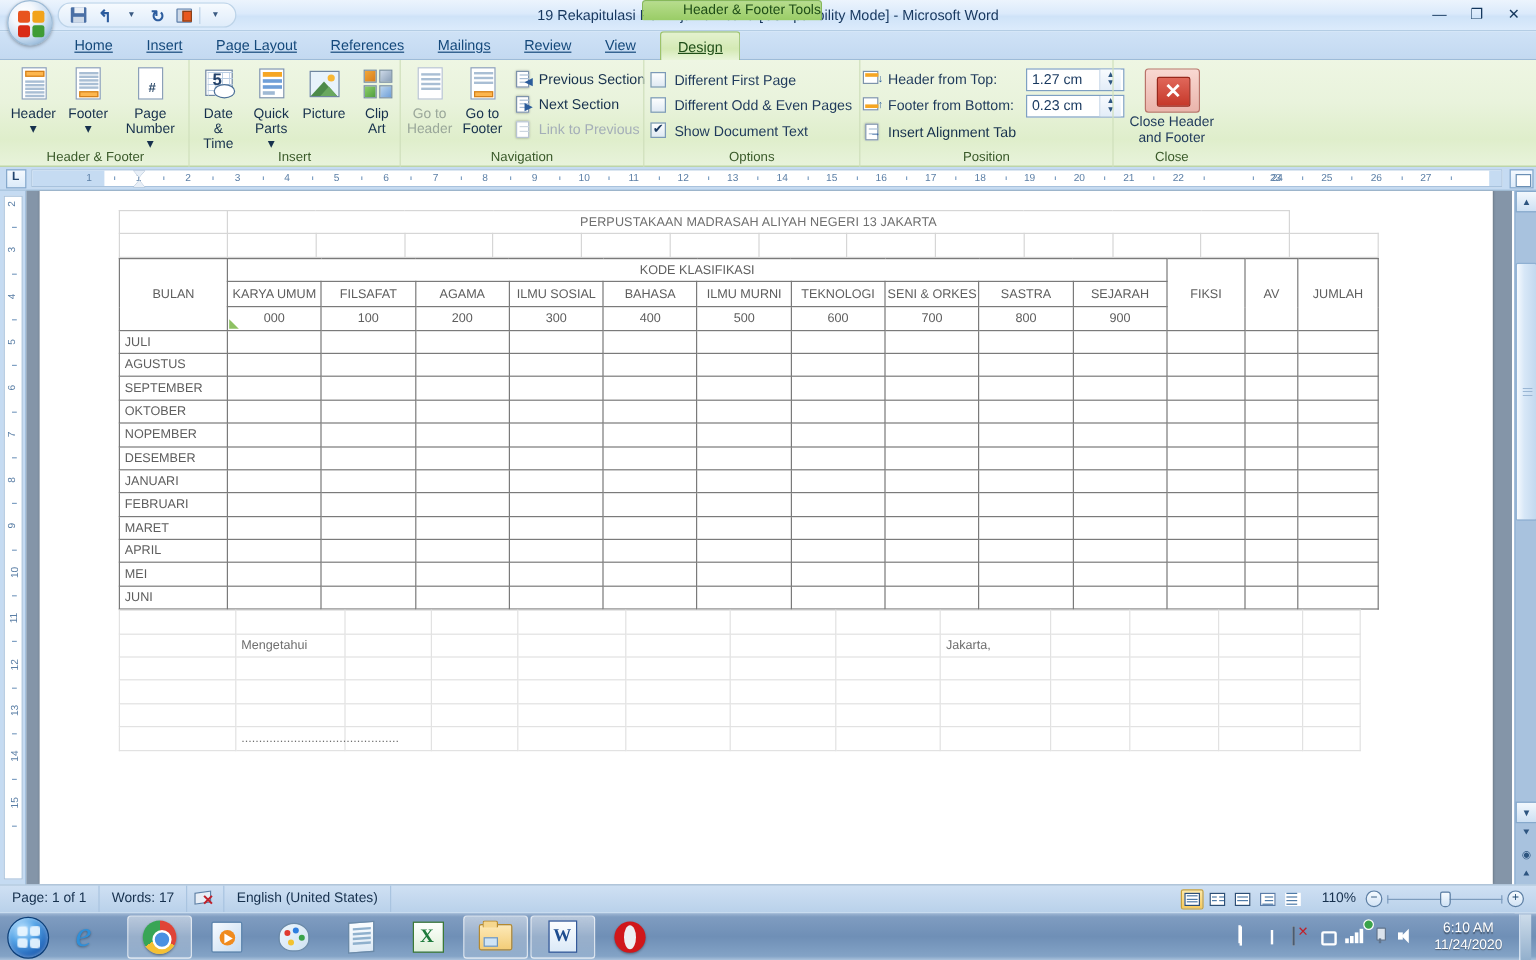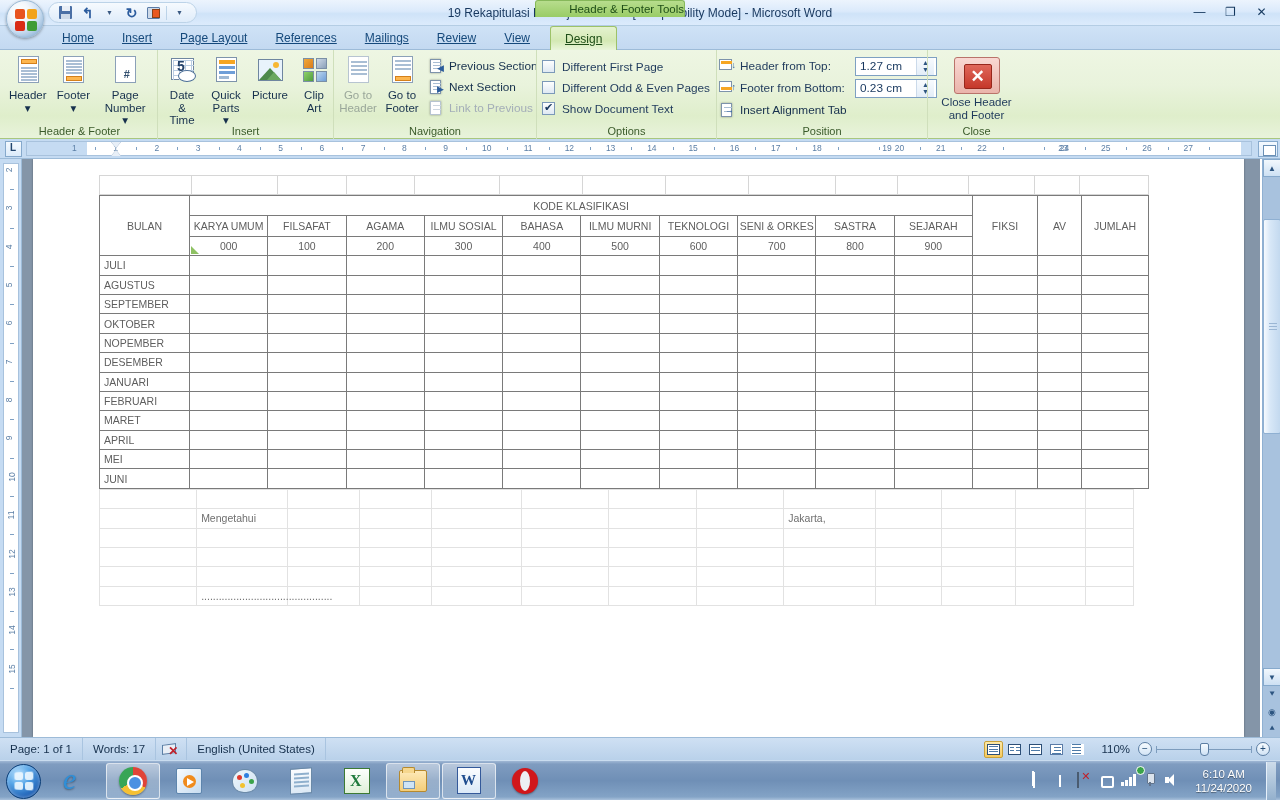--- a/index.html
+++ b/index.html
@@ -698,21 +698,21 @@
           <span style="left: 624.881px;">14</span>
           <i style="left: 645.51px;"></i>
           <span style="left: 666.14px;">15</span>
           <i style="left: 686.769px;"></i>
           <span style="left: 707.399px;">16</span>
           <i style="left: 728.028px;"></i>
           <span style="left: 748.657px;">17</span>
           <i style="left: 769.287px;"></i>
           <span style="left: 789.916px;">18</span>
           <i style="left: 810.545px;"></i>
-          <span style="left: 860px;">19</span>
+          <span style="left: 831px;">19</span>
           <i style="left: 851.804px;"></i>
           <span style="left: 872.434px;">20</span>
           <i style="left: 893.063px;"></i>
           <span style="left: 913.692px;">21</span>
           <i style="left: 934.322px;"></i>
           <span style="left: 954.951px;">22</span>
           <i style="left: 975.58px;"></i>
           <span style="left: 1036px;">23</span>
           <i style="left: 1016.84px;"></i>
           <span style="left: 1037.47px;">24</span>
@@ -767,20 +767,24 @@
 
   <div class="canvas">
     <div class="page">
 
       <div class="doc">
 
         <table class="wtbl">
           <tbody>
           <tr>
             <td class="nb" style="width:90px;"></td>
+            <td class="nb ttl" colspan="12">PERPUSTAKAAN MADRASAH ALIYAH NEGERI 13 JAKARTA</td>
+          </tr>
+          <tr>
+            <td class="nb" style="width:90px;"></td>
             <td class="nb" style="width:84px;"></td>
             <td class="nb" style="width:67px;"></td>
             <td class="nb" style="width:67px;"></td>
             <td class="nb" style="width:83px;"></td>
             <td class="nb" style="width:81px;"></td>
             <td class="nb" style="width:81px;"></td>
             <td class="nb" style="width:81px;"></td>
             <td class="nb" style="width:85px;"></td>
             <td class="nb" style="width:61px;"></td>
             <td class="nb" style="width:69px;"></td>

